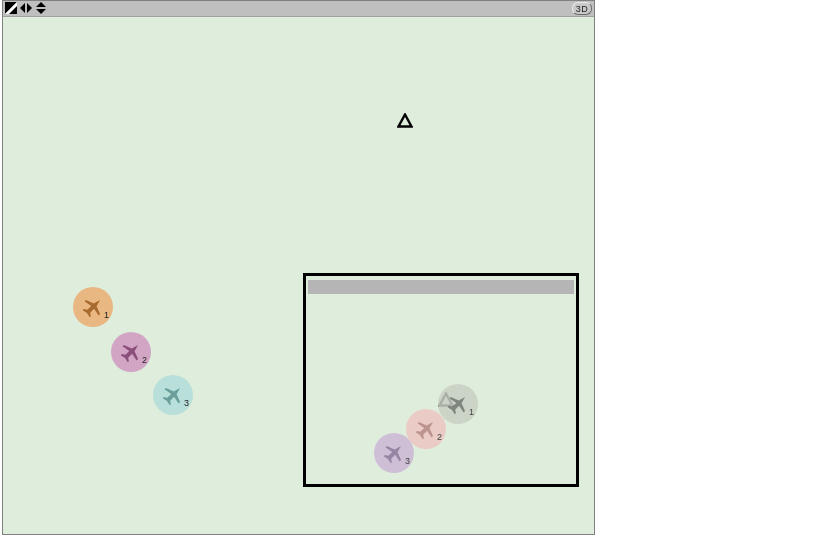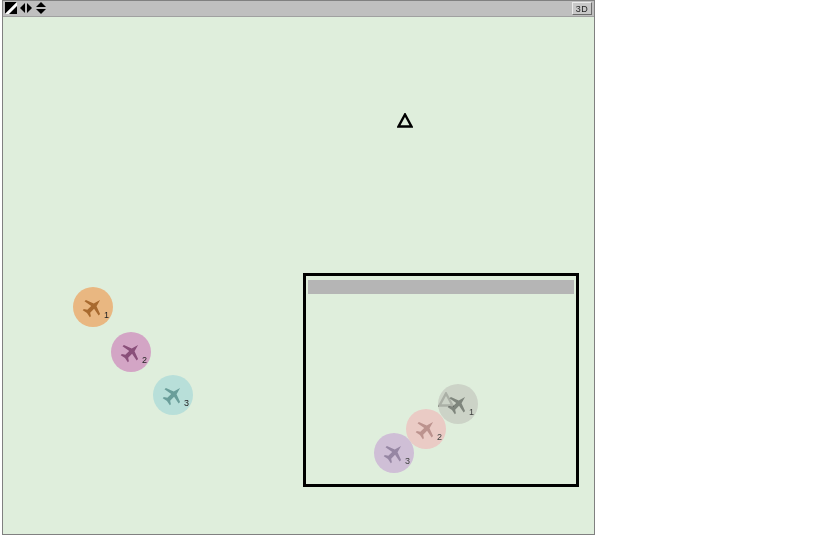--- a/index.html
+++ b/index.html
@@ -49,20 +49,21 @@
     border-left: 1px solid #eaeaea;
     border-right: 1px solid #6b6b6b;
     border-bottom: 1px solid #6b6b6b;
     font-size: 9px;
     line-height: 12px;
     text-align: center;
     letter-spacing: 0.5px;
     color: #222;
     cursor: pointer;
     box-sizing: border-box;
+    border-radius: 6px;
   }
   .canvas {
     position: absolute;
     left: 0;
     top: 16px;
     right: 0;
     bottom: 0;
     background: #dfeedc;
   }
   .waypoint {

